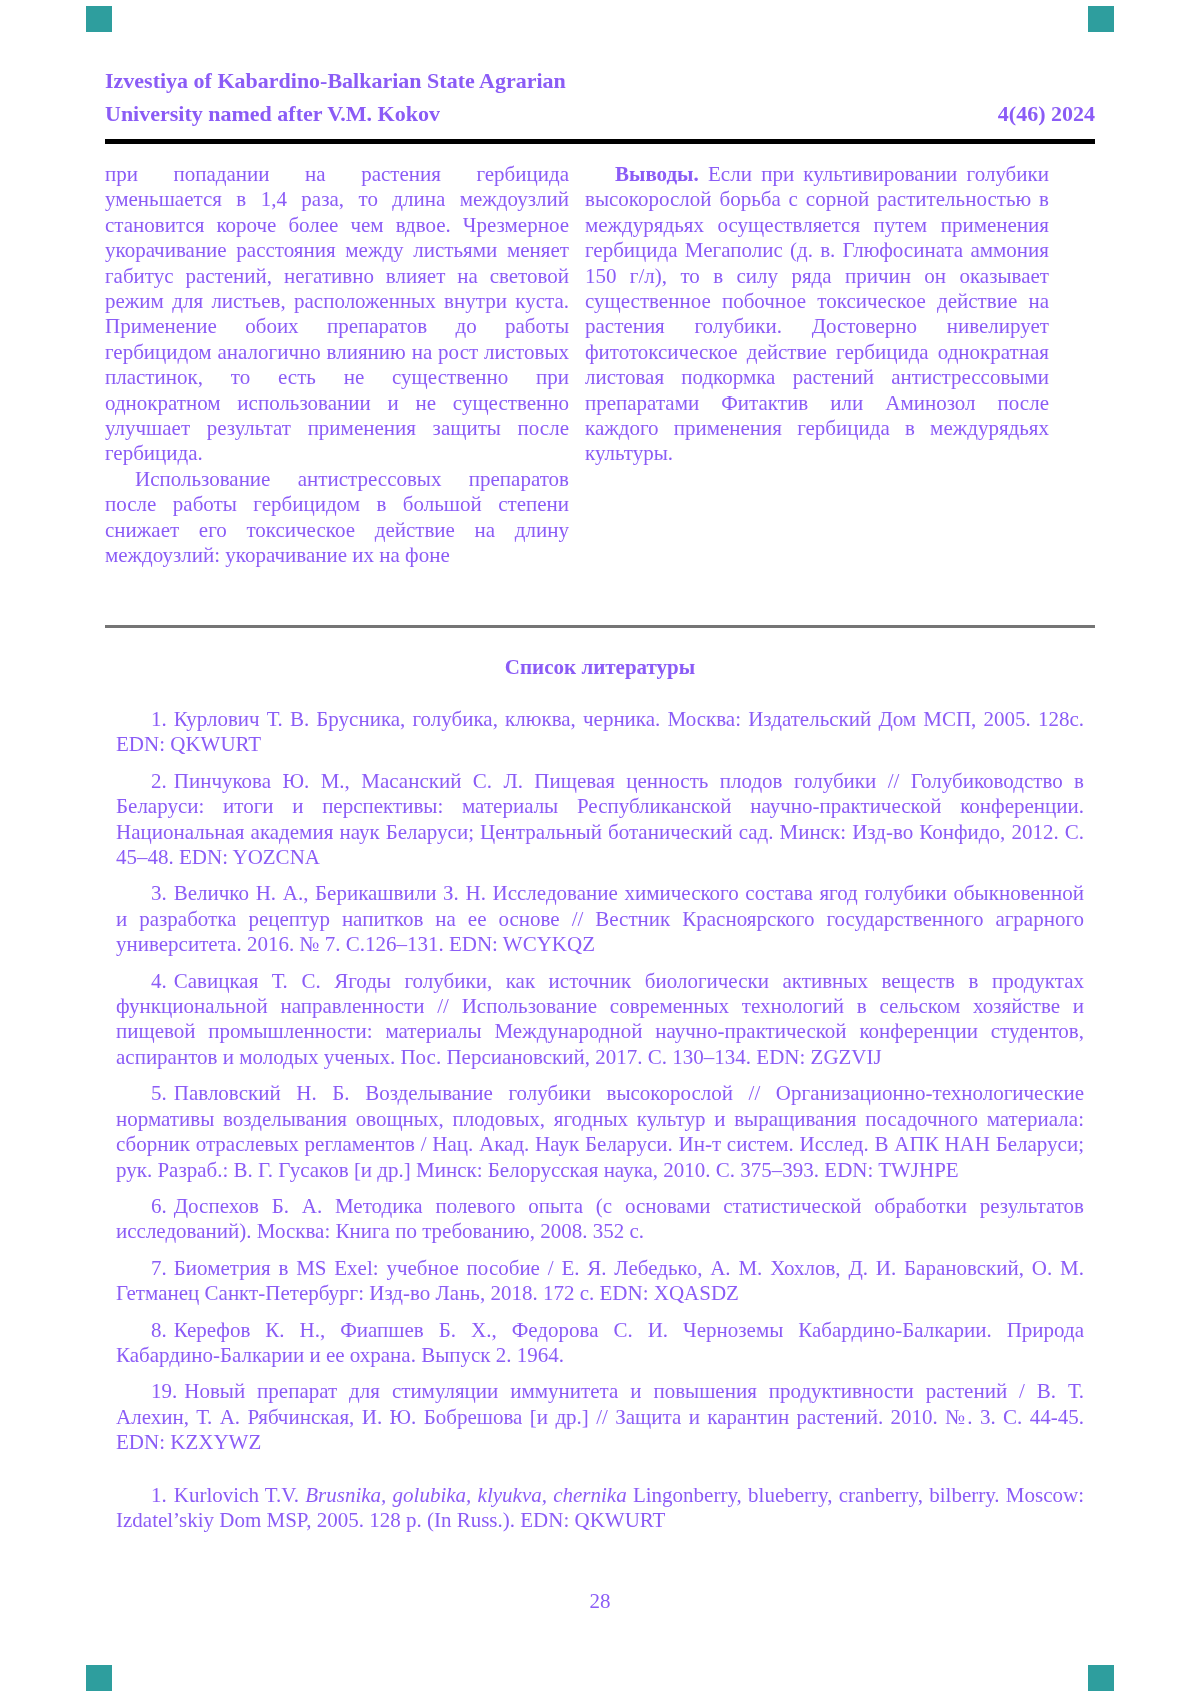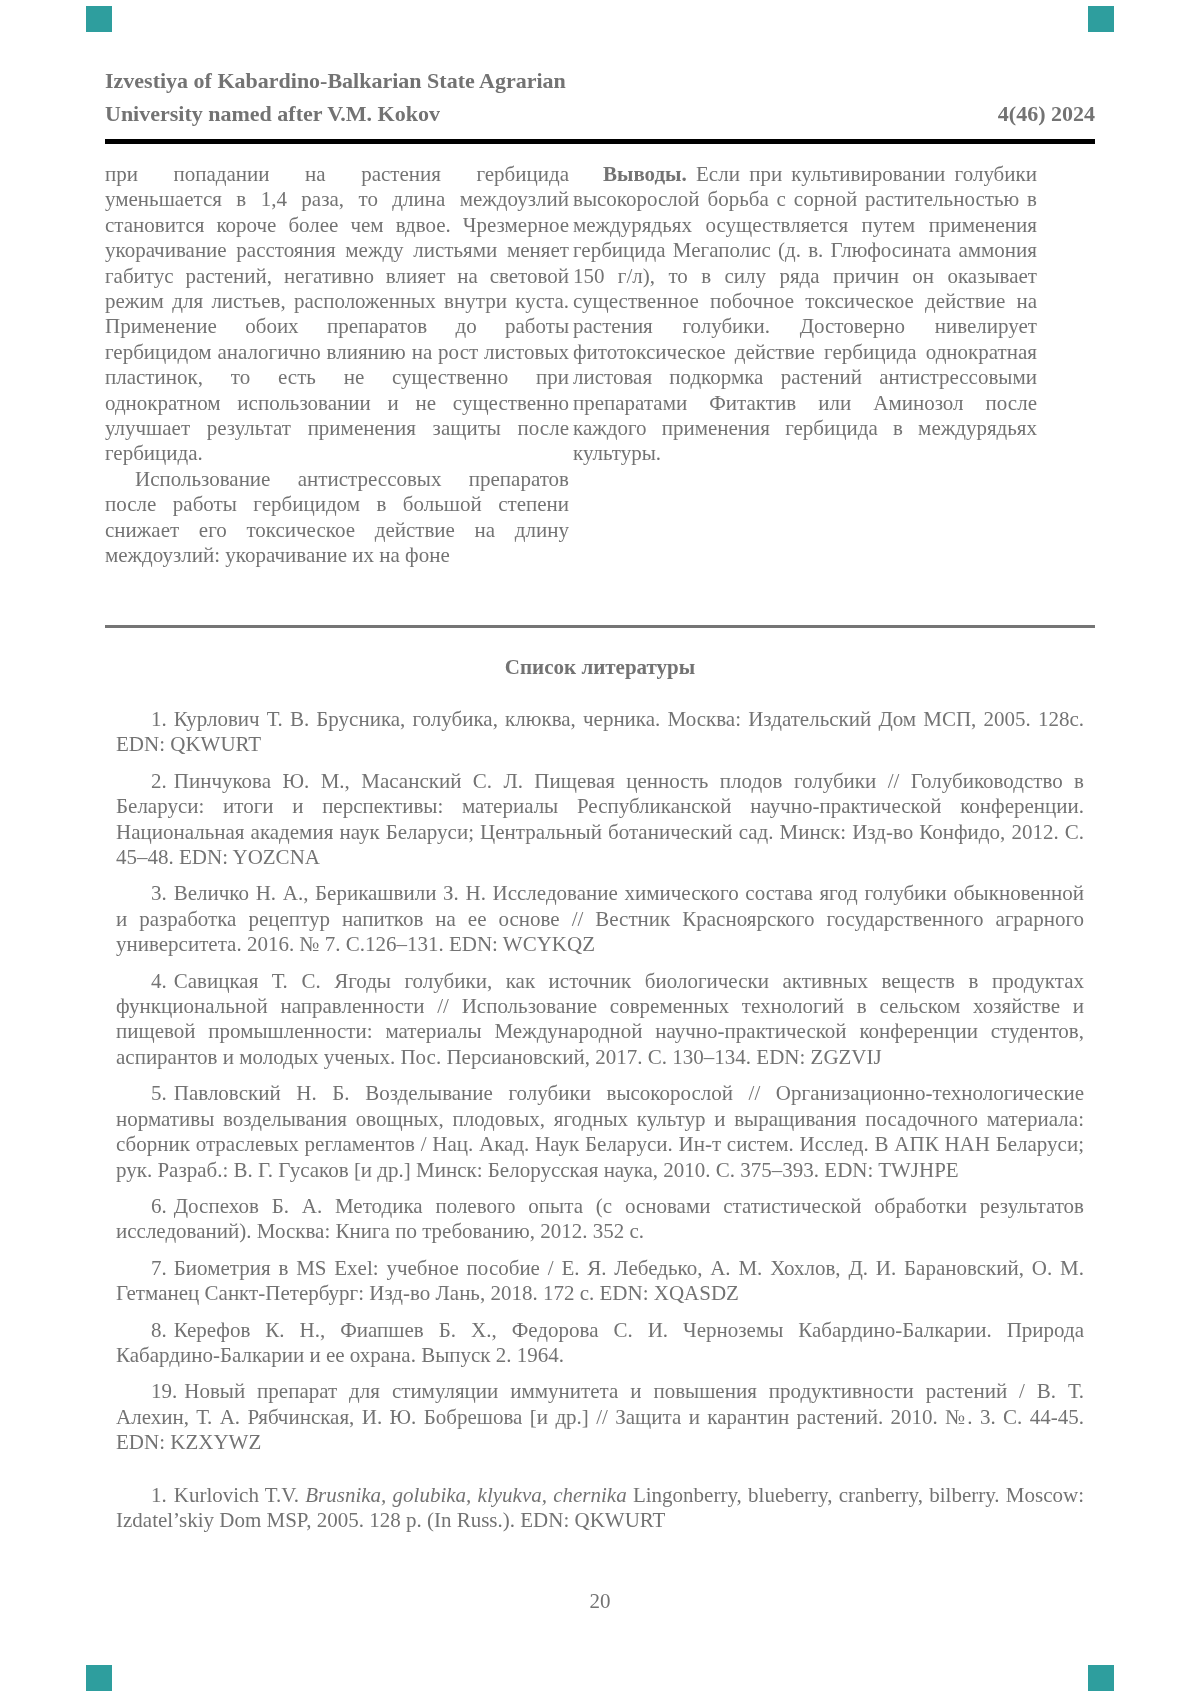--- a/index.html
+++ b/index.html
@@ -1,21 +1,21 @@
 <!DOCTYPE html>
 <html><head>
 <meta charset="utf-8">
 <style>
   html, body { margin: 0; padding: 0; background: #ffffff; }
   .page {
     position: relative;
     width: 1200px;
     height: 1697px;
     background: #ffffff;
-    color: #737373;
+    color: #8b5cf6;
     font-family: "Liberation Serif", "DejaVu Serif", serif;
     overflow: hidden;
   }
   .corner {
     position: absolute;
     width: 26px;
     height: 26px;
     background: #2e9e9e;
   }
   .corner.tl { left: 86px;  top: 6px; }
@@ -41,21 +41,21 @@
     white-space: nowrap;
   }
   .header-rule {
     margin: 9px 105px 0 105px;
     height: 5px;
     background: #000000;
   }
 
   .columns {
     display: flex;
-    gap: 4px;
+    gap: 16px;
     margin: 18px 105px 0 105px;
     height: 463px;
     overflow: hidden;
   }
   .col {
     width: 464px;
     font-size: 21px;
     line-height: 25.4px;
     text-align: justify;
   }
@@ -127,26 +127,26 @@
   <div class="section-rule"></div>
 
   <div class="section-heading">Список литературы</div>
 
   <div class="refs">
     <p><span class="ref-num">1.</span><span>Курлович Т. В. Брусника, голубика, клюква, черника. Москва: Издательский Дом МСП, 2005. 128с. EDN: QKWURT</span></p>
     <p><span class="ref-num">2.</span><span>Пинчукова Ю. М., Масанский С. Л. Пищевая ценность плодов голубики // Голубиководство в Беларуси: итоги и перспективы: материалы Республиканской научно-практической конференции. Национальная академия наук Беларуси; Центральный ботанический сад. Минск: Изд-во Конфидо, 2012. С. 45–48. EDN: YOZCNA</span></p>
     <p><span class="ref-num">3.</span><span>Величко Н. А., Берикашвили З. Н. Исследование химического состава ягод голубики обыкновенной и разработка рецептур напитков на ее основе // Вестник Красноярского государственного аграрного университета. 2016. № 7. С.126–131. EDN: WCYKQZ</span></p>
     <p><span class="ref-num">4.</span><span>Савицкая Т. С. Ягоды голубики, как источник биологически активных веществ в продуктах функциональной направленности // Использование современных технологий в сельском хозяйстве и пищевой промышленности: материалы Международной научно-практической конференции студентов, аспирантов и молодых ученых. Пос. Персиановский, 2017. С. 130–134. EDN: ZGZVIJ</span></p>
     <p><span class="ref-num">5.</span><span>Павловский Н. Б. Возделывание голубики высокорослой // Организационно-технологические нормативы возделывания овощных, плодовых, ягодных культур и выращивания посадочного материала: сборник отраслевых регламентов / Нац. Акад. Наук Беларуси. Ин-т систем. Исслед. В АПК НАН Беларуси; рук. Разраб.: В. Г. Гусаков [и др.] Минск: Белорусская наука, 2010. С. 375–393. EDN: TWJHPE</span></p>
-    <p><span class="ref-num">6.</span><span>Доспехов Б. А. Методика полевого опыта (с основами статистической обработки результатов исследований). Москва: Книга по требованию, 2012. 352 с.</span></p>
+    <p><span class="ref-num">6.</span><span>Доспехов Б. А. Методика полевого опыта (с основами статистической обработки результатов исследований). Москва: Книга по требованию, 2008. 352 с.</span></p>
     <p><span class="ref-num">7.</span><span>Биометрия в MS Exel: учебное пособие / Е. Я. Лебедько, А. М. Хохлов, Д. И. Барановский, О. М. Гетманец Санкт-Петербург: Изд-во Лань, 2018. 172 с. EDN: XQASDZ</span></p>
     <p><span class="ref-num">8.</span><span>Керефов К. Н., Фиапшев Б. Х., Федорова С. И. Черноземы Кабардино-Балкарии. Природа Кабардино-Балкарии и ее охрана. Выпуск 2. 1964.</span></p>
     <p><span class="ref-num">19.</span><span>Новый препарат для стимуляции иммунитета и повышения продуктивности растений / В. Т. Алехин, Т. А. Рябчинская, И. Ю. Бобрешова [и др.] // Защита и карантин растений. 2010. №. 3. С. 44-45. EDN: KZXYWZ</span></p>
   </div>
 
 
   <div class="refs refs-en">
     <p><span class="ref-num">1.</span><span>Kurlovich T.V. </span><i>Brusnika, golubika, klyukva, chernika</i><span> Lingonberry, blueberry, cranberry, bilberry. Moscow: Izdatel’skiy Dom MSP, 2005. 128 p. (In Russ.). EDN: QKWURT</span></p>
   </div>
 
-  <div class="page-number">20</div>
+  <div class="page-number">28</div>
 
 </div>
 
 </body></html>

